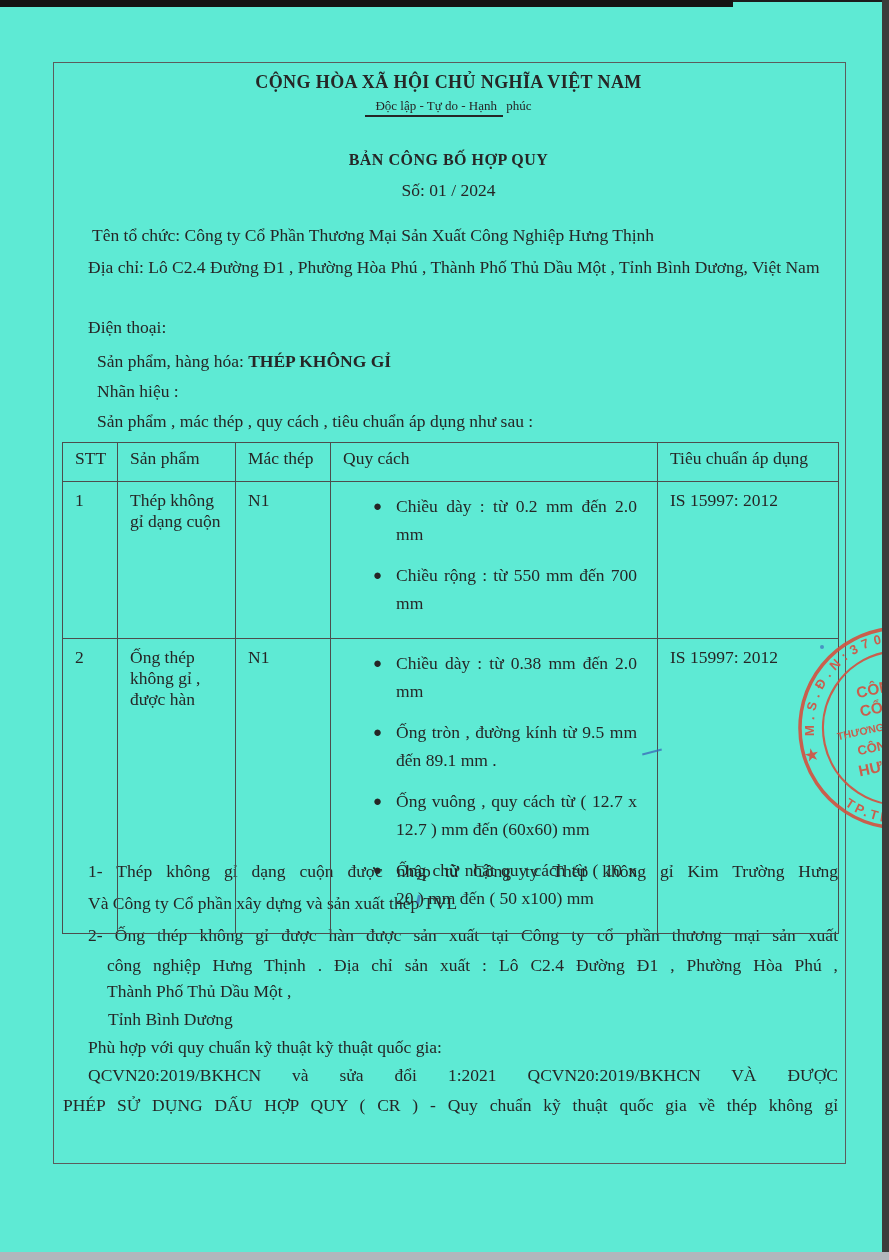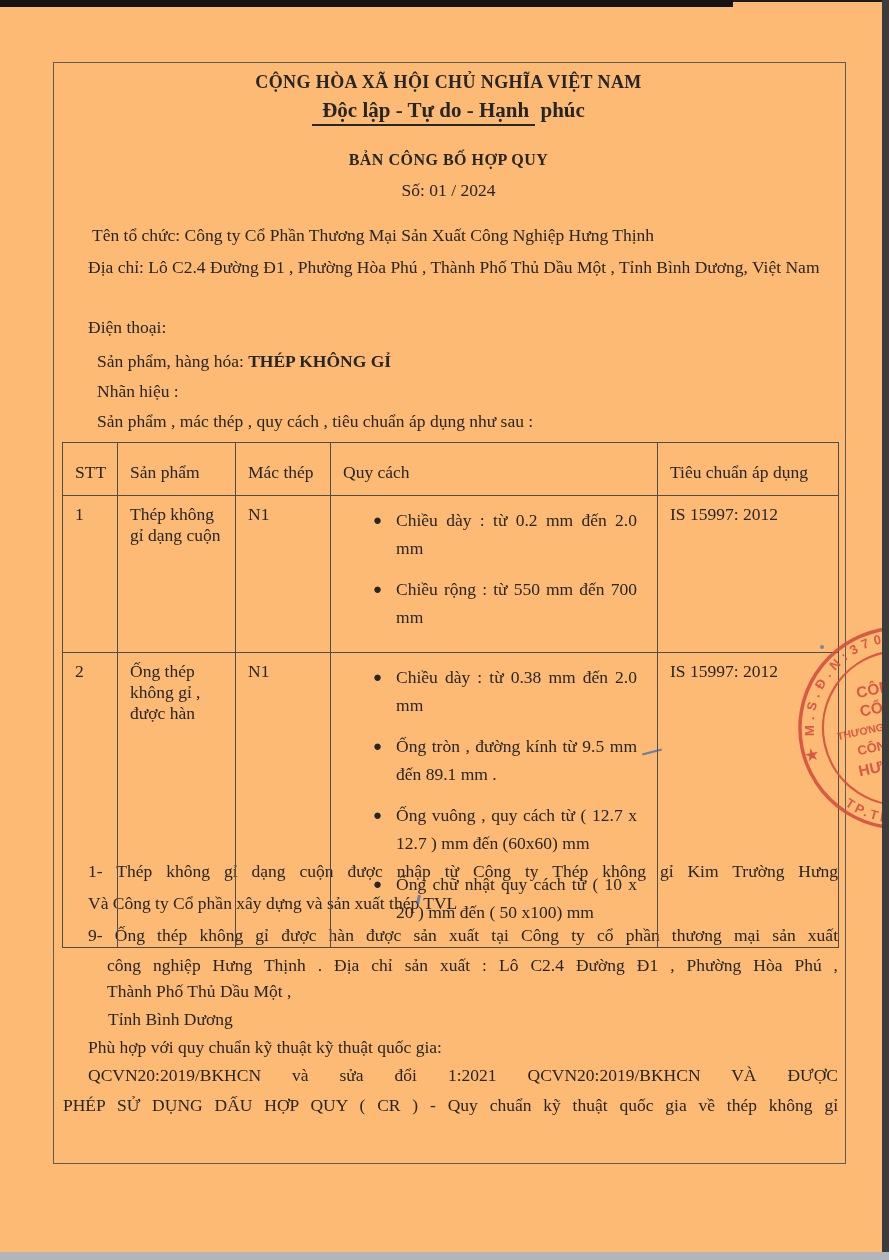--- a/index.html
+++ b/index.html
@@ -1,35 +1,35 @@
 <!DOCTYPE html>
 <html><head>
 <meta charset="utf-8">
 <style>
   html,body{margin:0;padding:0;background:#e9e9e7;}
   .page{
     position:relative;width:889px;height:1260px;overflow:hidden;
-    background:#fdba74;
+    background:#5eead4;
     font-family:"Liberation Serif", serif;
     color:#262626;
   }
   
   .scan-top-line{position:absolute;left:0;top:0;width:889px;height:2px;background:#1c1c1c;z-index:12;}
   .scan-top-bar{position:absolute;left:0;top:0;width:733px;height:7px;background:#141414;z-index:12;}
   .scan-right-strip{position:absolute;right:0;top:0;width:7px;height:1260px;background:#3a3d3b;z-index:12;}
   .scan-bottom-strip{position:absolute;left:0;top:1252px;width:889px;height:8px;background:#b2b6bc;z-index:12;}
 
   .frame{
     position:absolute;left:53px;top:62px;width:791px;height:1100px;
     border:1.6px solid #5c5c5c;z-index:1;
   }
 
   .center-line{position:absolute;left:53px;width:791px;text-align:center;}
   .national-title{top:72px;font-size:18px;font-weight:bold;letter-spacing:.4px;}
-  .motto{top:98px;font-size:21px;font-weight:bold;}
+  .motto{top:98px;font-size:13px;font-weight:normal;}
   .motto .u{border-bottom:2px solid #262626;padding:0 6px 2px 10px;}
   .doc-title{top:151px;font-size:16px;font-weight:bold;letter-spacing:.5px;}
   .doc-number{top:180px;font-size:17.5px;}
 
   .bodyline{position:absolute;font-size:17.5px;line-height:26px;white-space:nowrap;}
   .wrapblock{position:absolute;font-size:17.5px;line-height:30px;white-space:normal;}
 
   
   table.spec{
     position:absolute;left:62px;top:442px;width:776px;z-index:2;
@@ -38,21 +38,21 @@
   }
   table.spec th, table.spec td{
     border:1.6px solid #4d4d4d;vertical-align:top;
     font-weight:normal;text-align:left;padding:8px 8px 8px 12px;
   }
   col.c-stt{width:55px;} col.c-sp{width:118px;} col.c-mt{width:95px;}
   col.c-qc{width:327px;} col.c-tc{width:181px;}
   th.h-stt, td.d-stt{text-align:center;padding-left:4px;padding-right:4px;}
   td.d-mt{text-align:center;padding-left:4px;padding-right:4px;}
   td.d-sp{text-align:justify;padding-right:10px;}
-  tr.hdr th{height:26px;padding-top:19px;padding-bottom:7px;}
+  tr.hdr th{height:26px;padding-top:5px;padding-bottom:7px;}
   tr.r1 td{height:78px;}
   tr.r2 td{height:222px;}
   ul.specs{list-style:none;margin:2px 0 0 0;padding:0 12px 0 30px;}
   ul.specs li{display:flex;gap:14px;margin-bottom:13px;line-height:28px;}
   ul.specs .blt{flex:0 0 auto;font-size:15px;line-height:28px;}
   ul.specs .txt{flex:1 1 auto;text-align:justify;}
 
   
   .just{text-align:justify;text-align-last:justify;}
 
@@ -151,21 +151,21 @@
               </li>
         </ul>
       </td>
       <td>IS 15997: 2012</td>
     </tr>
   </tbody>
     </table>
 
   <div class="bodyline just" style="left:88px;top:858px;width:750px;white-space:normal;">1- Thép không gỉ dạng cuộn được nhập từ Công ty Thép không gỉ Kim Trường Hưng</div>
   <div class="bodyline" style="left:88px;top:890px;">Và Công ty Cổ phần xây dựng và sản xuất thép TVL</div>
-  <div class="bodyline just" style="left:88px;top:922px;width:750px;white-space:normal;">9- Ống thép không gỉ được hàn được sản xuất tại Công ty cổ phần thương mại sản xuất</div>
+  <div class="bodyline just" style="left:88px;top:922px;width:750px;white-space:normal;">2- Ống thép không gỉ được hàn được sản xuất tại Công ty cổ phần thương mại sản xuất</div>
   <div class="bodyline just" style="left:107px;top:952px;width:731px;white-space:normal;">công nghiệp Hưng Thịnh . Địa chỉ sản xuất : Lô C2.4 Đường Đ1 , Phường Hòa Phú ,</div>
   <div class="bodyline" style="left:107px;top:978px;">Thành Phố Thủ Dầu Một ,</div>
   <div class="bodyline" style="left:88px;top:1006px;margin-left:20px;">Tỉnh Bình Dương</div>
   <div class="bodyline" style="left:88px;top:1034px;">Phù hợp với quy chuẩn kỹ thuật kỹ thuật quốc gia:</div>
   <div class="bodyline just" style="left:88px;top:1062px;width:750px;white-space:normal;">QCVN20:2019/BKHCN và sửa đổi 1:2021 QCVN20:2019/BKHCN VÀ ĐƯỢC</div>
   <div class="bodyline just" style="left:63px;top:1092px;width:775px;white-space:normal;">PHÉP SỬ DỤNG DẤU HỢP QUY ( CR ) -  Quy chuẩn kỹ thuật quốc gia về thép không gỉ</div>
 
   <svg class="stamp" viewBox="0 0 300 300">
     <g transform="rotate(-12 150 150)" fill="#d5503f" stroke="none">
       <circle cx="150" cy="150" r="100" fill="none" stroke="#d5503f" stroke-width="3.5"></circle>

